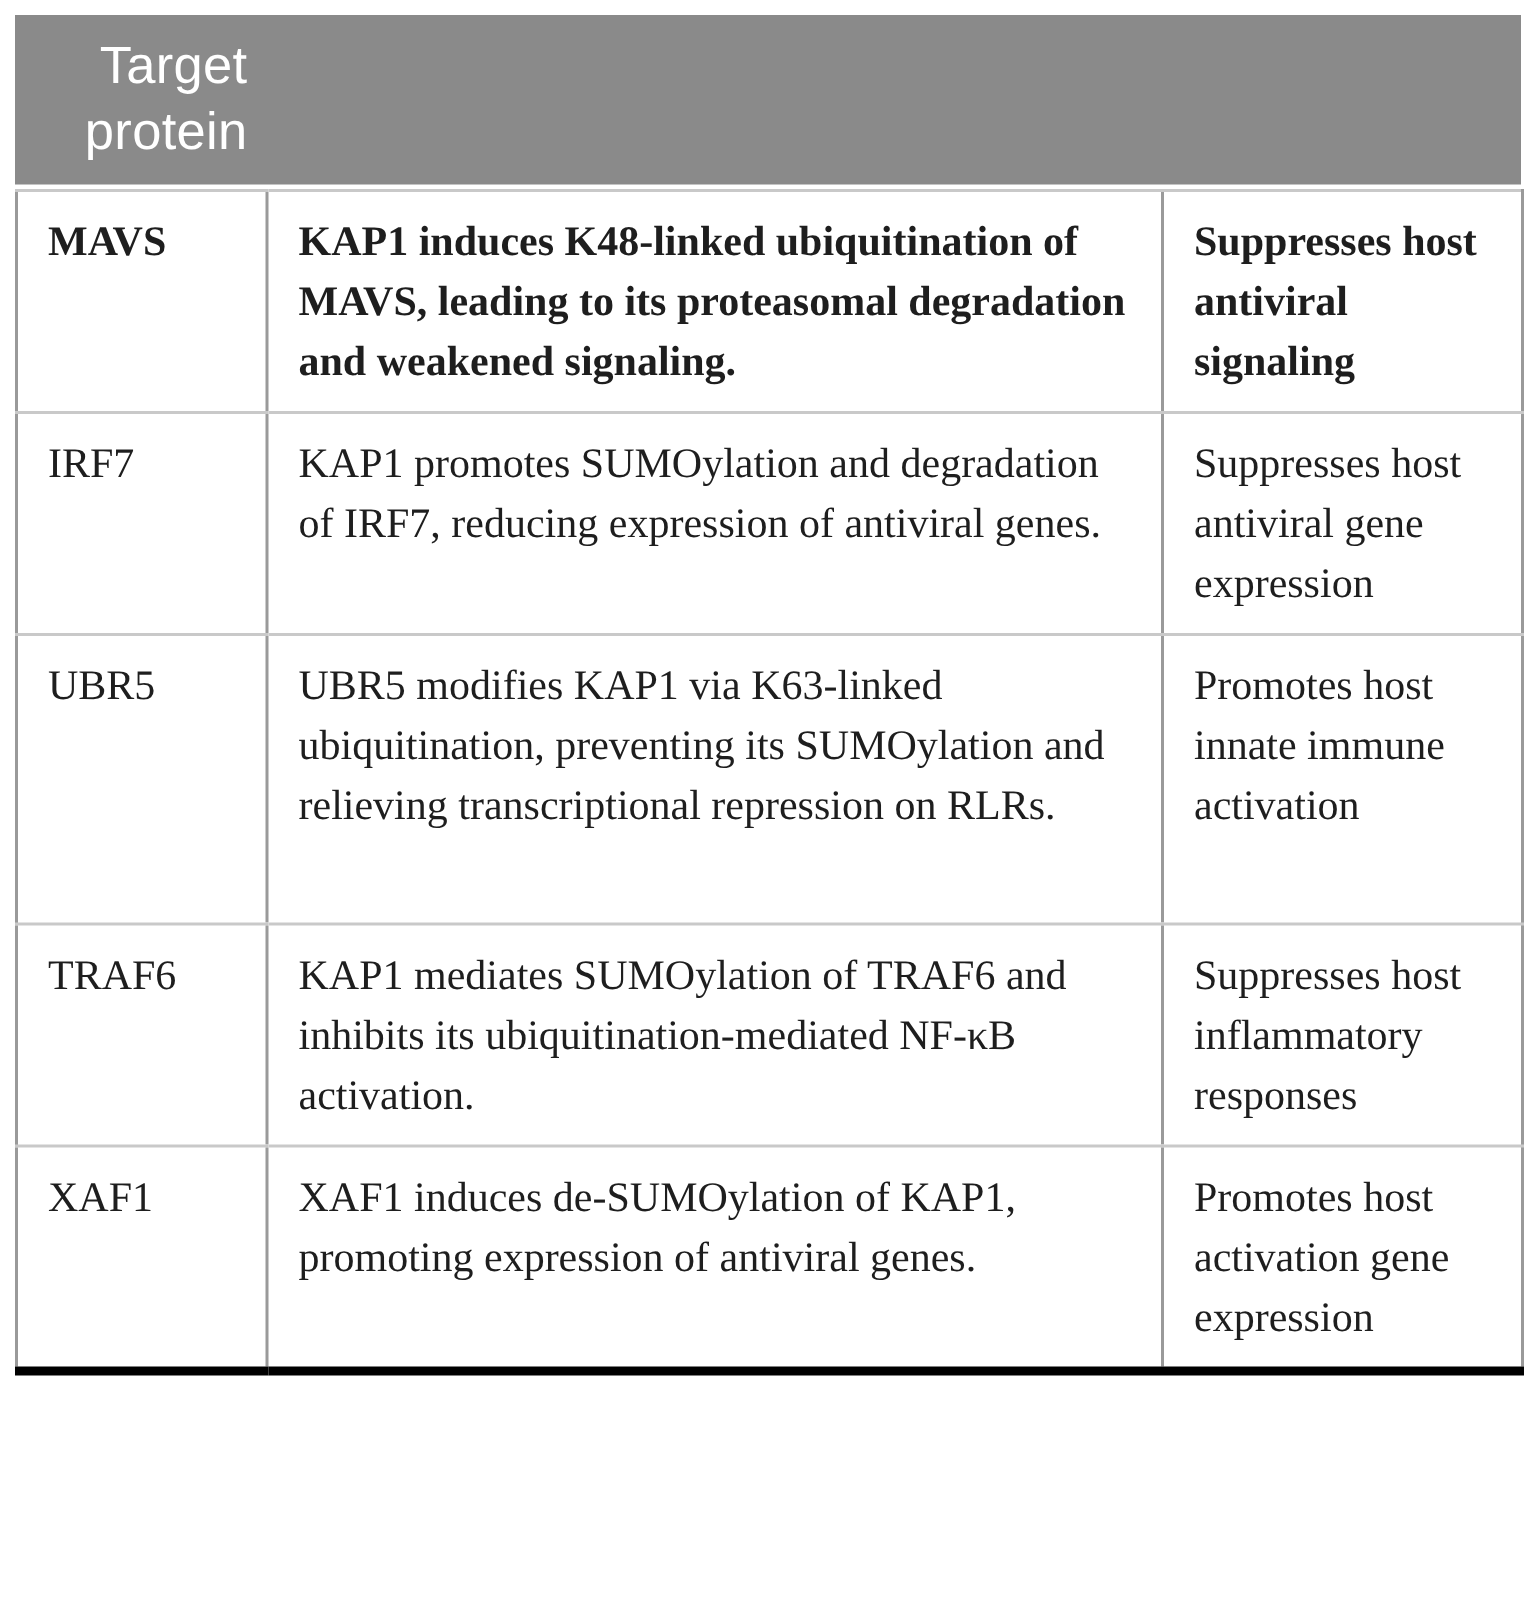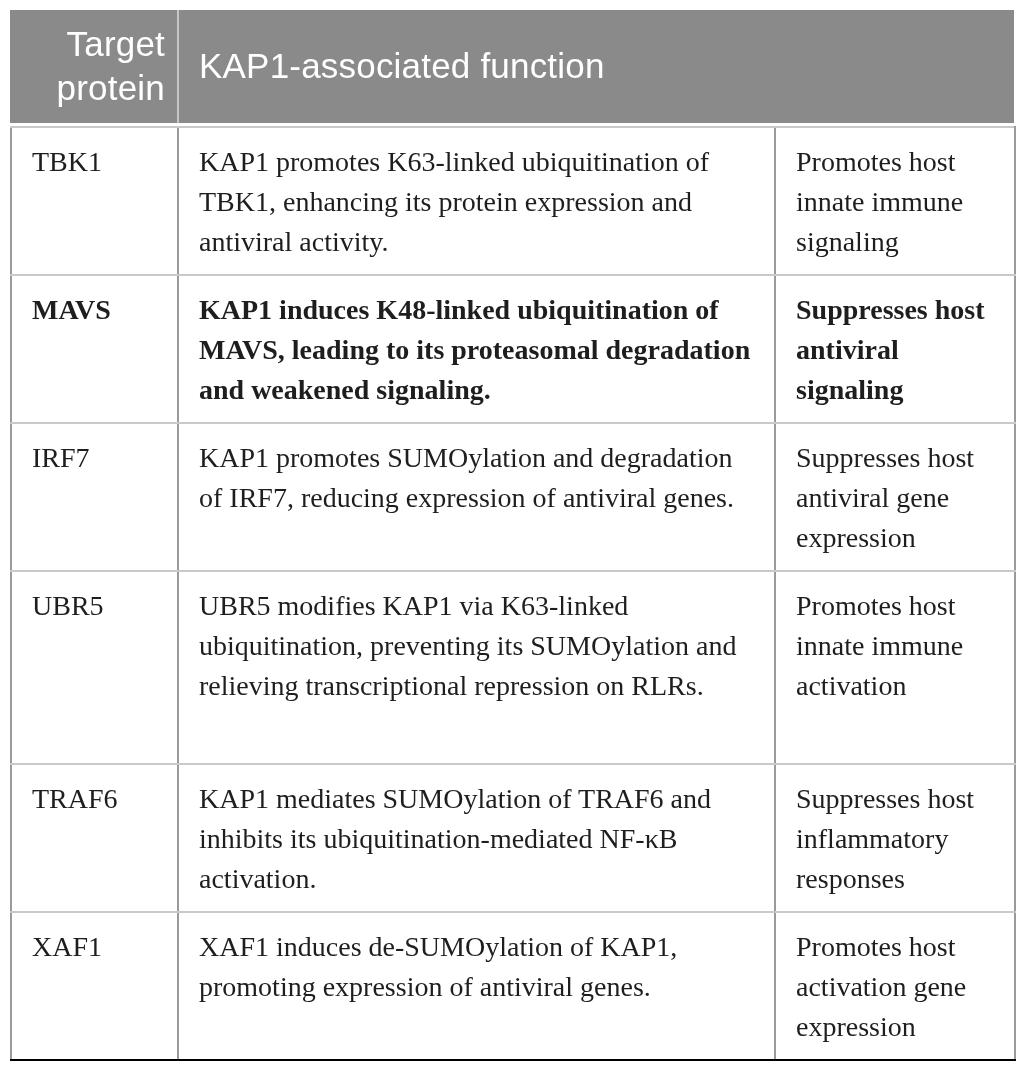--- a/index.html
+++ b/index.html
@@ -53,53 +53,47 @@
     color: #1e1e1e;
     font-family: "Liberation Serif", serif;
     font-size: 28px;
     line-height: 40px;
     padding: 14px 16px 12px 20px;
     border-left: 2px solid #9a9a9a;
     border-bottom: 2px solid #c9c9c9;
   }
   .tbody-table td:last-child { border-right: 2px solid #9a9a9a; }
   .tbody-table tr:first-child td { border-top: 2px solid #c9c9c9; }
-  .tbody-table tr:last-child td { border-bottom: 2px solid #000000; }
+  .tbody-table tr:last-child td { border-bottom: 6px solid #000000; }
   .tbody-table col.w1 { width: 167px; }
   .tbody-table col.w2 { width: 597px; }
   .tbody-table col.w3 { width: 240px; }
   tr.r0 { height: 147px; }
   tr.r1 { height: 148px; font-weight: bold; }
   tr.r2 { height: 147px; }
   tr.r3 { height: 193px; }
   tr.r4 { height: 147px; }
   tr.r5 { height: 145px; }
 </style>
 </head>
 <body>
 
 <div class="table-outer">
 
   <div class="thead">
     <div class="th">Target protein</div>
-    <div class="th">KAP1-associated function</div>
   </div>
 
   <table class="tbody-table">
     <colgroup>
         <col class="w1">
         <col class="w2">
         <col class="w3">
       </colgroup>
     <tbody>
-      <tr class="r0">
-        <td>TBK1</td>
-        <td>KAP1 promotes K63-linked ubiquitination of TBK1, enhancing its protein expression and antiviral activity.</td>
-        <td>Promotes host innate immune signaling</td>
-      </tr>
       <tr class="r1">
         <td>MAVS</td>
         <td>KAP1 induces K48-linked ubiquitination of MAVS, leading to its proteasomal degradation and weakened signaling.</td>
         <td>Suppresses host antiviral signaling</td>
       </tr>
       <tr class="r2">
         <td>IRF7</td>
         <td>KAP1 promotes SUMOylation and degradation of IRF7, reducing expression of antiviral genes.</td>
         <td>Suppresses host antiviral gene expression</td>
       </tr>

